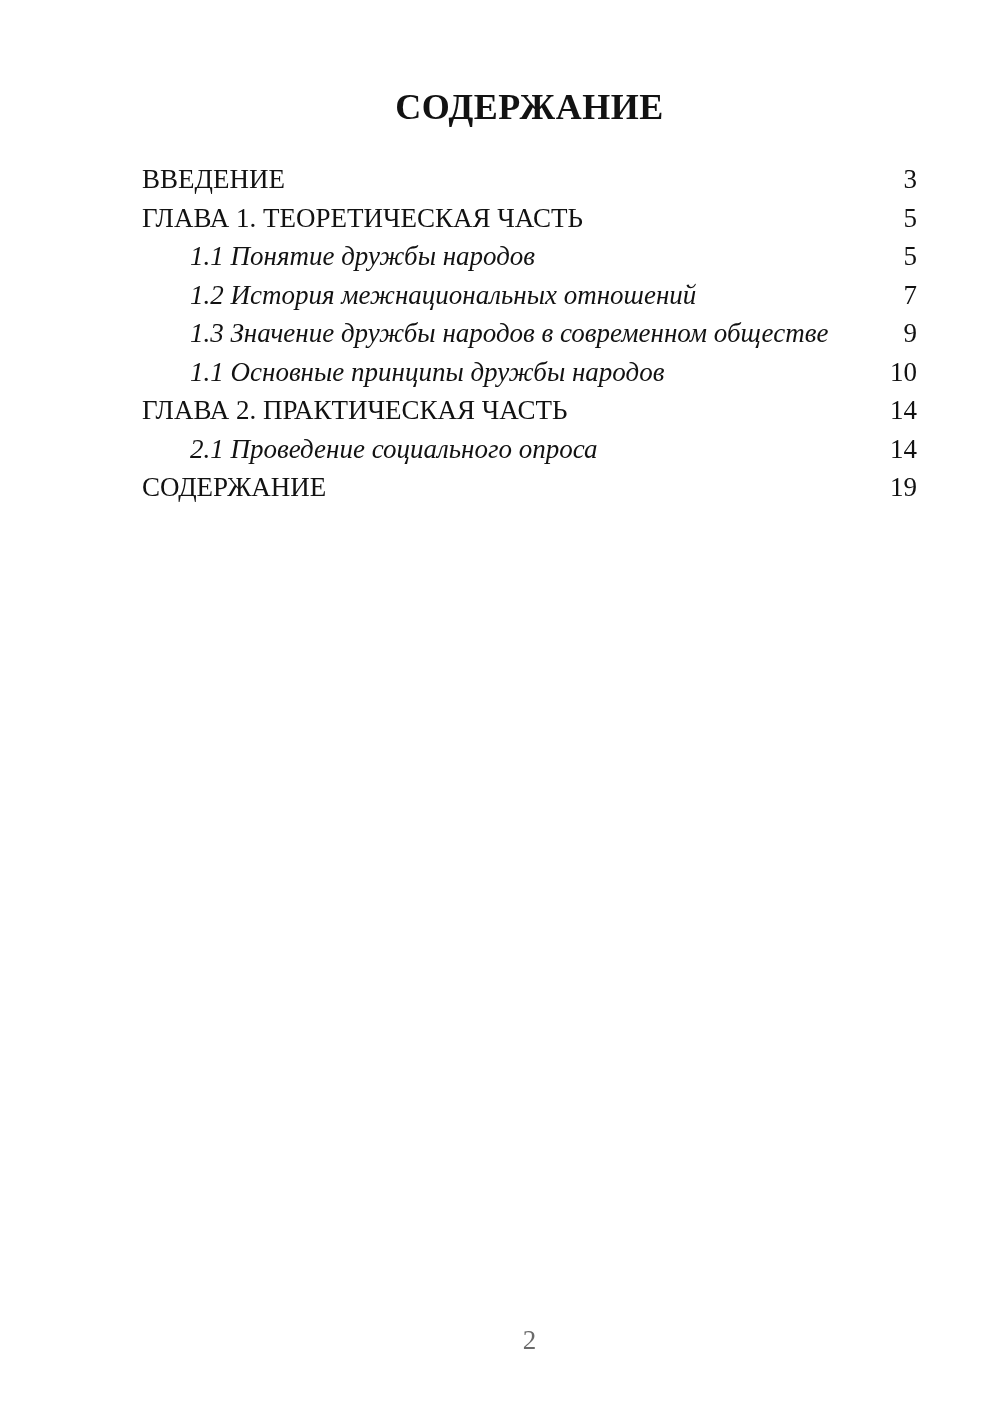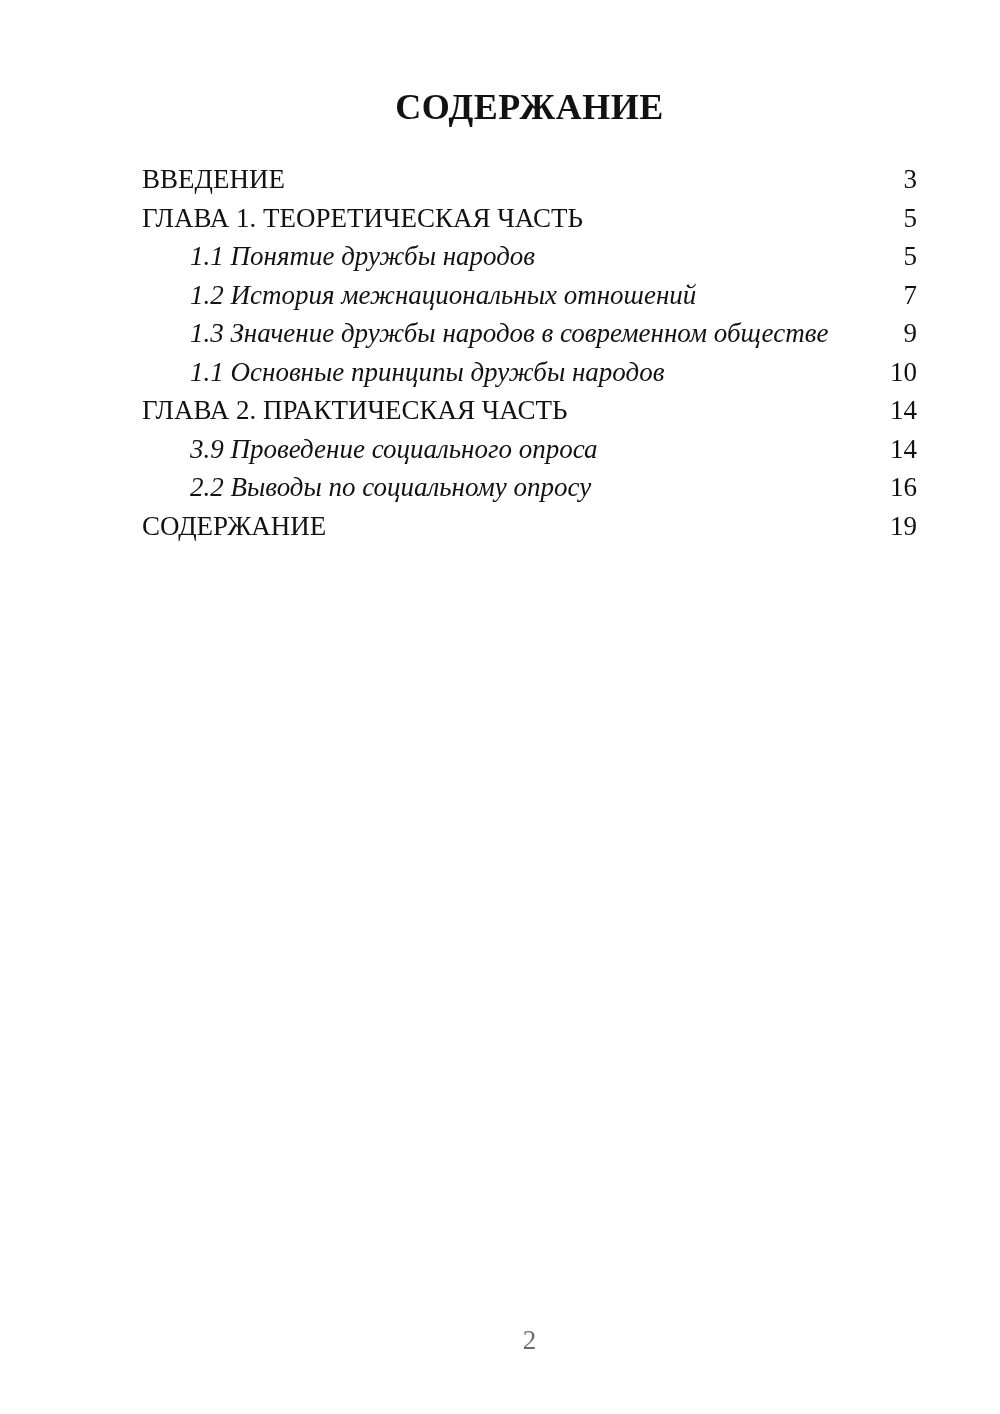--- a/index.html
+++ b/index.html
@@ -97,26 +97,22 @@
   </div>
       <div class="toc-row level-1">
     <span class="toc-label">1.1 Основные принципы дружбы народов</span>
     <span class="toc-page">10</span>
   </div>
       <div class="toc-row level-0">
     <span class="toc-label">ГЛАВА 2. ПРАКТИЧЕСКАЯ ЧАСТЬ</span>
     <span class="toc-page">14</span>
   </div>
       <div class="toc-row level-1">
-    <span class="toc-label">3.9 Проведение социального опроса</span>
+    <span class="toc-label">2.1 Проведение социального опроса</span>
     <span class="toc-page">14</span>
-  </div>
-      <div class="toc-row level-1">
-    <span class="toc-label">2.2 Выводы по социальному опросу</span>
-    <span class="toc-page">16</span>
   </div>
       <div class="toc-row level-0">
     <span class="toc-label">СОДЕРЖАНИЕ</span>
     <span class="toc-page">19</span>
   </div>
     </div>
 
   <div class="footer-page-number">2</div>
 </div>
 

